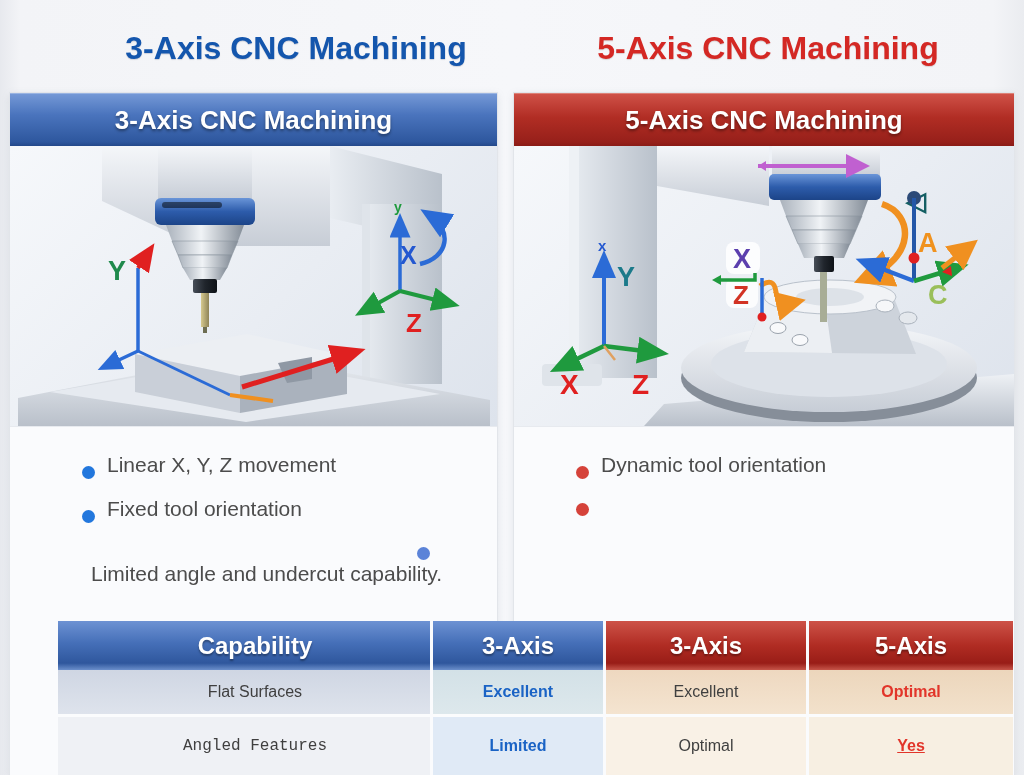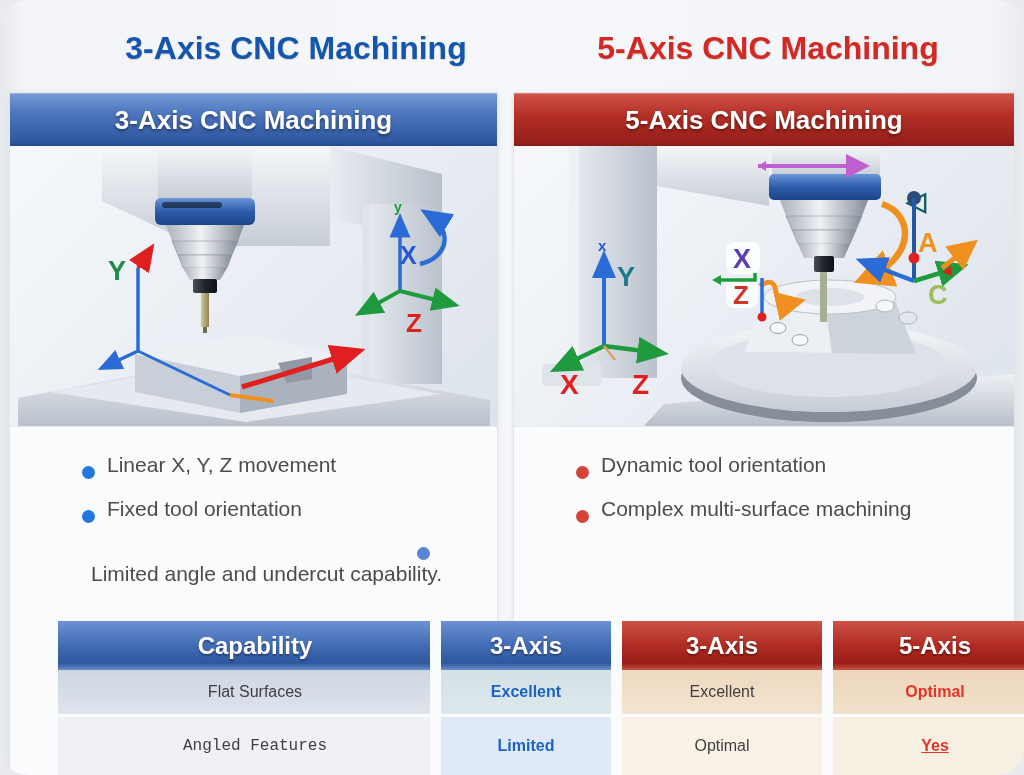--- a/index.html
+++ b/index.html
@@ -1,20 +1,19 @@
 <!DOCTYPE html>
 <html><head>
 <meta charset="utf-8">
 <style>
   html,body{margin:0;padding:0;}
   body{font-family:"Liberation Sans", sans-serif; background:#e9ebef;}
   #stage{
     position:relative; width:1024px; height:775px; overflow:hidden;
     background:linear-gradient(90deg,#e7e9ee 0%,#f3f4f7 2%,#f6f7fa 50%,#f3f4f7 97%,#eaecf0 100%);
-    border-radius:28px;
   }
   
   .page-title{position:absolute; top:26px; height:44px; line-height:44px;
     font-size:32px; font-weight:bold; text-align:center; letter-spacing:0px;}
   #title-left{left:10px; width:572px; color:#1456ad; text-shadow:0 1px 1px rgba(0,0,40,.15);}
   #title-right{left:514px; width:508px; color:#d42824; text-shadow:0 1px 1px rgba(60,0,0,.15);}
   
   .card{position:absolute; top:93px; height:682px; background:#fafbfd;
     box-shadow:0 0 0 1px #e2e5ea, 0 2px 8px rgba(110,120,140,.18);}
   #card-left{left:10px; width:487px;}
@@ -33,21 +32,21 @@
   .bullets{padding:24px 18px 0 72px;}
   #card-right .bullets{padding-left:62px;}
   .bullet{display:flex; align-items:flex-end; margin-bottom:16px;
     font-size:21px; line-height:28px; color:#4c4c4c;}
   .dot{flex:0 0 13px; width:13px; height:13px; border-radius:50%; margin:8px 12px 0 0;}
   .dot.b1,.dot.b2{background:#2277dd;}
   .dot.b3{background:#5b83d8;}
   .dot.r{background:#d5423a;}
   
   #cmp-table{position:absolute; left:58px; top:621px; width:955px; height:154px;
-    display:grid; grid-template-columns:372px 170px 200px 204px; column-gap:11px;
+    display:grid; grid-template-columns:372px 170px 200px 204px; column-gap:3px;
     grid-template-rows:49px 47px 58px;}
   #cmp-table > div{box-sizing:border-box; display:flex; align-items:center; justify-content:center;}
   .th{color:#fff; font-size:24px; font-weight:bold; text-shadow:0 2px 2px rgba(0,0,0,.35);}
   .th.blue{background:linear-gradient(180deg,#6d92d3 0%,#456fb8 45%,#2f579d 86%,#6b8fcb 100%);}
   .th.red{background:linear-gradient(180deg,#cd5248 0%,#b02c23 50%,#991d17 86%,#c65549 100%);}
   .th.cap{justify-content:flex-start; padding-left:22px;}
   .td{font-size:16px;}
   .td.cap{justify-content:flex-start; padding-left:22px; color:#3f3f3f; font-weight:500;}
   .row1{border-bottom:3px solid #fbfcfd;}
   .td.cap.row1{background:linear-gradient(180deg,#cfd6e3 0%,#dee3ec 100%);}
@@ -293,21 +292,20 @@
       </svg>
     </div>
 
     <div class="bullets">
       <div class="bullet">
         <span class="dot r"></span>
         <span>Dynamic tool orientation</span>
       </div>
       <div class="bullet" style="margin-top:6px;">
         <span class="dot r"></span>
-        <span>Complex multi-surface machining</span>
       </div>
     </div>
   </div>
 
   <div id="cmp-table">
     <div class="th blue cap">Capability</div>
     <div class="th blue">3-Axis</div>
     <div class="th red">3-Axis</div>
     <div class="th red">5-Axis</div>
 

